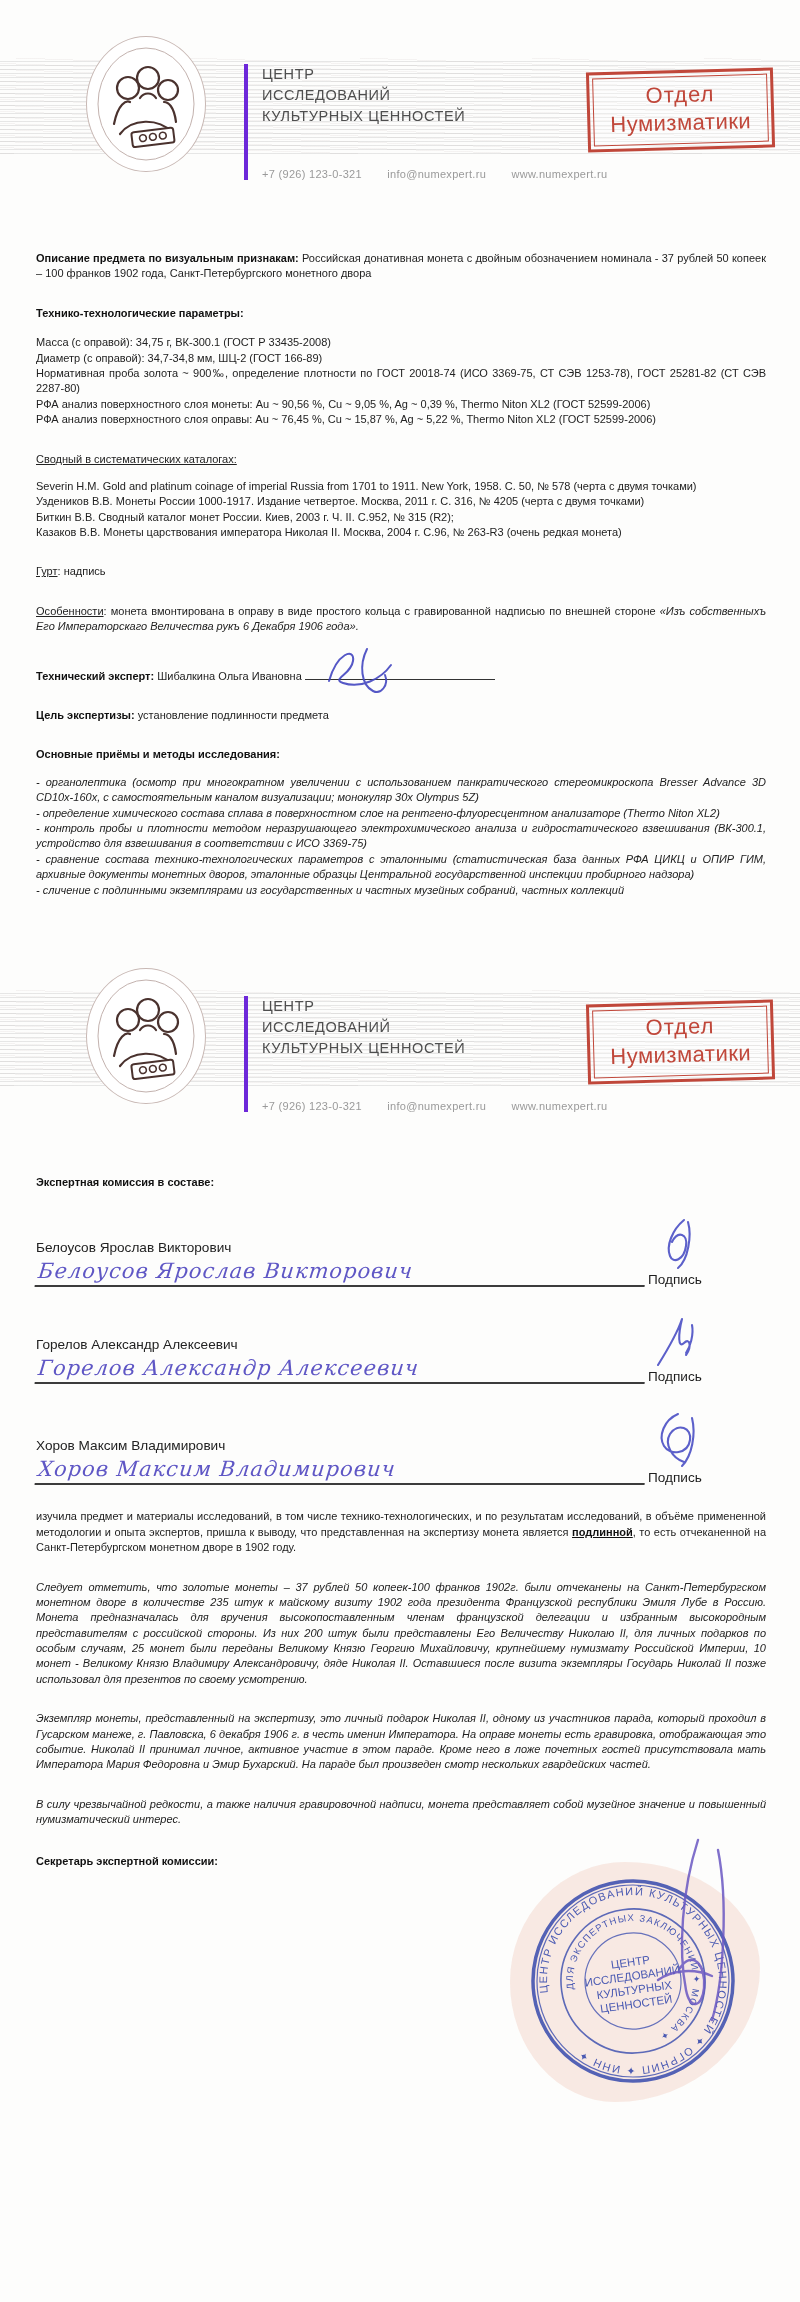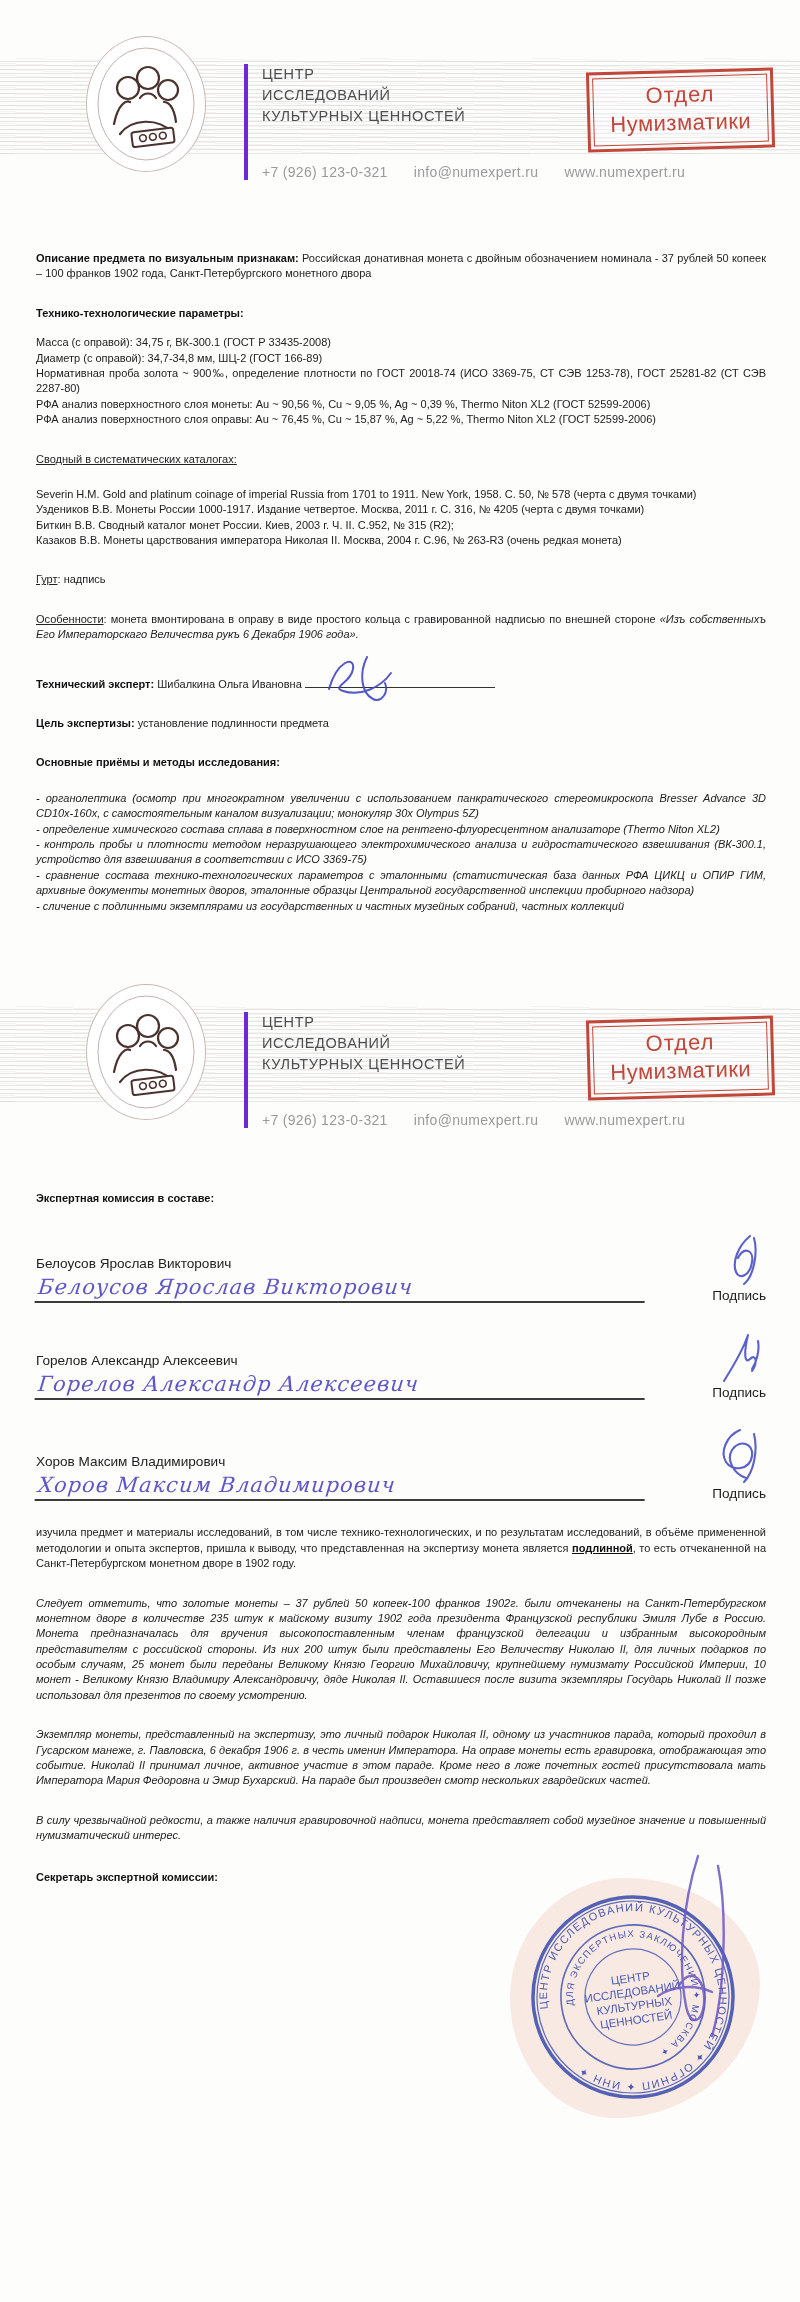--- a/index.html
+++ b/index.html
@@ -13,53 +13,53 @@
     background:
       repeating-linear-gradient(0deg, rgba(150,150,150,.22) 0 1px, transparent 1px 4px),
       repeating-linear-gradient(2deg, rgba(170,150,150,.10) 0 1px, transparent 1px 6px);
   }
   .logo-wrap{position:absolute;left:86px;top:0;width:118px;height:134px;}
   .logo-oval{width:118px;height:134px;background:#fff;border:1px solid #c8b8b4;border-radius:50%;
     display:flex;align-items:center;justify-content:center;}
   .org-block{position:absolute;left:244px;top:28px;border-left:4px solid #6d28d9;padding-left:14px;height:116px;
     display:flex;flex-direction:column;justify-content:space-between;}
   .org-name{font-size:14.5px;letter-spacing:.6px;color:#4e4e4e;line-height:1.45;font-weight:500;}
-  .contacts{font-size:14px;color:#9a9a9a;letter-spacing:.3px;text-align:right;}
+  .contacts{font-size:11px;color:#9a9a9a;letter-spacing:.3px;text-align:right;}
   .contacts span{margin-right:22px;}
   .dept-stamp{position:absolute;right:26px;top:34px;transform:rotate(-1.6deg);
     border:3px solid #c0473a;padding:9px 20px 11px;color:#c0473a;text-align:center;background:rgba(255,255,255,.25);}
   .dept-stamp:after{content:"";position:absolute;inset:3px;border:1px solid #c0473a;pointer-events:none;}
   .dept-stamp .l1{font-size:22px;letter-spacing:1px;}
   .dept-stamp .l2{font-size:22px;letter-spacing:.5px;margin-top:2px;}
 
   
   .content{padding:0 34px 0 36px;}
   p, .para{font-size:11px;line-height:1.4;text-align:justify;margin:0;}
   .b{font-weight:bold;color:#111;}
   .u{text-decoration:underline;}
   .i{font-style:italic;}
   .sec{margin-top:24px;}
   .desc{margin-top:50px;}
   .params{margin-top:14px;}
-  .catalog{margin-top:20px;}
+  .catalog{margin-top:12px;}
   .registry{margin-top:52px;color:#2a2a2a;}
 
   
   .texpert{margin-top:30px;position:relative;}
   .sig-underline{display:inline-block;width:190px;border-bottom:1px solid #333;position:relative;vertical-align:baseline;height:14px;}
   .sig-underline svg{position:absolute;left:10px;bottom:-18px;}
 
   
   .commission{margin-top:42px;}
   .member-row{display:grid;grid-template-columns:1fr 118px;column-gap:2px;margin-top:26px;align-items:end;}
   .member-name{font-size:13.6px;}
   .member-hand{margin-top:4px;border-bottom:2px solid #3c3c3c;padding:0 4px 2px 2px;
     font-family:"DejaVu Serif", serif;font-style:italic;transform:skewX(-6deg);
     font-size:21px;color:#5f57c5;letter-spacing:1px;white-space:nowrap;overflow:hidden;}
-  .sig-cell{text-align:right;padding-bottom:0;}
+  .sig-cell{text-align:left;padding-bottom:0;}
   .sig-cell .podp{font-size:13.6px;color:#1d1d1d;margin-top:-4px;}
 
   
   .secretary-section{position:relative;margin-top:26px;}
   .pink-blob{position:absolute;right:6px;top:8px;width:250px;height:240px;background:#f6e4dc;
     border-radius:46% 54% 58% 42% / 50% 44% 56% 50%;opacity:.8;}
   .round-stamp{position:absolute;right:28px;top:22px;width:210px;height:210px;transform:rotate(-8deg);opacity:.92;}
   .secr-flourish{position:absolute;right:18px;top:-24px;}
 </style>
 </head>

